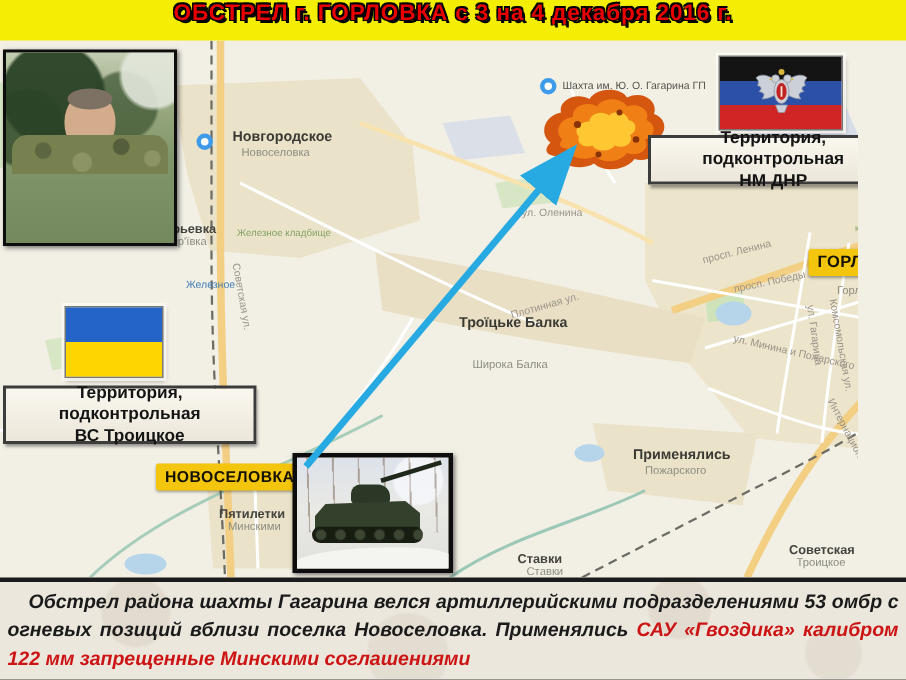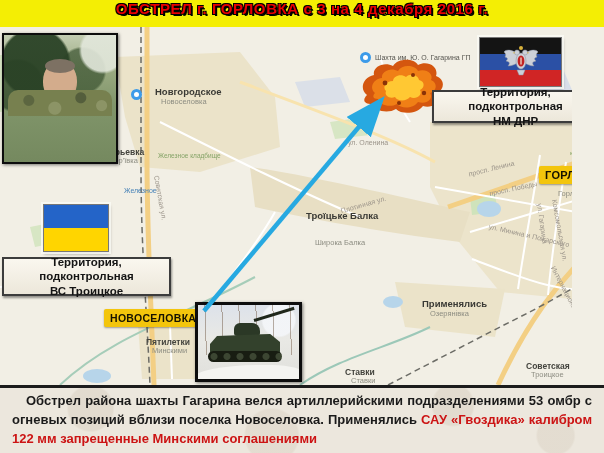--- a/index.html
+++ b/index.html
@@ -90,22 +90,22 @@
       box-shadow:0 1px 2px rgba(0,0,0,.35);}
   .tag-gorlovka{left:539px;top:139px;}
   .tag-novoselovka{left:104px;top:282px;font-size:10.5px;}
   
   .bottom-panel{position:absolute;left:0;top:385px;width:604px;height:68px;z-index:20;
       background:#ece7dd;border-top:3px solid #1c1c1c;
       background-image:radial-gradient(circle at 15% 30%,rgba(166,146,120,.14) 0 22px,transparent 24px),
         radial-gradient(circle at 45% 70%,rgba(166,146,120,.12) 0 26px,transparent 28px),
         radial-gradient(circle at 75% 25%,rgba(166,146,120,.14) 0 20px,transparent 22px),
         radial-gradient(circle at 92% 70%,rgba(166,146,120,.12) 0 18px,transparent 20px);}
-  .bottom-panel p{margin:4px 12px 0;font-size:13px;font-weight:bold;line-height:1.45;
-      text-align:justify;text-indent:14px;color:#1a1a1a;}
+  .bottom-panel p{margin:4px 5px 0;font-size:13px;font-weight:bold;line-height:1.45;
+      text-align:justify;text-indent:14px;color:#1a1a1a;font-style:italic;}
   .bottom-panel .red{color:#cc1414;}
 </style>
 </head>
 <body>
 
 <div class="canvas">
 
   <div class="title-bar">
     <span>ОБСТРЕЛ г. ГОРЛОВКА с 3 на 4 декабря 2016 г.</span>
   </div>
@@ -167,21 +167,21 @@
     <span class="ml town" style="left:306px;top:183px">Троїцьке Балка</span>
     <span class="ml sub" style="left:315px;top:211px">Широка Балка</span>
     <span class="ml street" style="left:468px;top:138px;transform:rotate(-14deg)">просп. Ленина</span>
     <span class="ml street" style="left:489px;top:158px;transform:rotate(-12deg)">просп. Победы</span>
     <span class="ml sub" style="left:558px;top:162px">Горловка</span>
     <span class="ml street" style="left:543px;top:176px;transform:rotate(82deg);transform-origin:left top">ул. Гагарина</span>
     <span class="ml street" style="left:558px;top:172px;transform:rotate(80deg);transform-origin:left top">Комсомольская ул.</span>
     <span class="ml street" style="left:488px;top:205px;transform:rotate(13deg)">ул. Минина и Пожарского</span>
     <span class="ml street" style="left:556px;top:238px;transform:rotate(62deg);transform-origin:left top">Интернациональная ул.</span>
     <span class="ml town" style="left:422px;top:271px">Применялись</span>
-    <span class="ml sub" style="left:430px;top:282px">Озерянівка</span>
+    <span class="ml sub" style="left:430px;top:282px">Пожарского</span>
     <span class="ml towns" style="left:526px;top:334px">Советская</span>
     <span class="ml sub" style="left:531px;top:343px">Троицкое</span>
     <span class="ml towns" style="left:345px;top:340px">Ставки</span>
     <span class="ml sub" style="left:351px;top:349px">Ставки</span>
     <span class="ml towns" style="left:146px;top:310px">Пятилетки</span>
     <span class="ml sub" style="left:152px;top:319px">Минскими</span>
     <span class="ml park" style="left:566px;top:116px">парк культуры и отдыха имени Горького</span>
 
     <span class="poi" style="left:131px;top:62px"></span>
     <span class="poi" style="left:360px;top:25px"></span>

